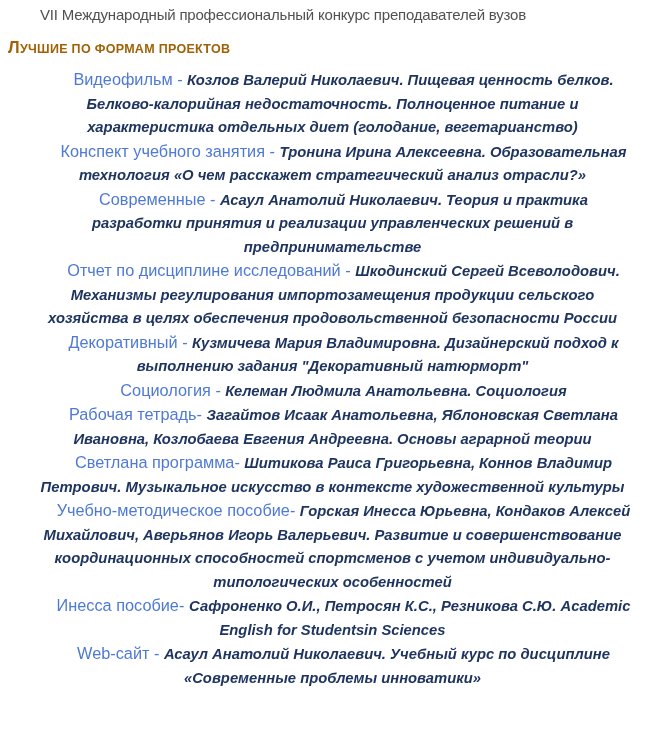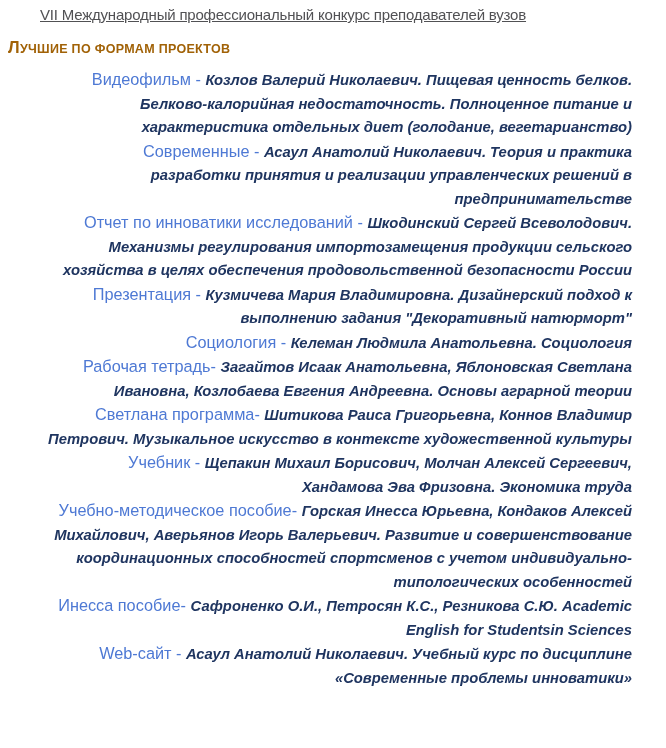--- a/index.html
+++ b/index.html
@@ -20,21 +20,20 @@
     box-sizing: border-box;
     padding-top: 6px;
   }
   .doc-title {
     margin: 0 0 0 40px;
     font-size: 15px;
     line-height: 18px;
     font-weight: 400;
     color: #515154;
     letter-spacing: -0.2px;
-    text-decoration: underline;
   }
   .section-heading {
     margin: 15px 0 0 8px;
     font-size: 12.5px;
     line-height: 16px;
     font-weight: 700;
     color: #a16207;
     text-transform: uppercase;
     letter-spacing: 0.3px;
   }
@@ -42,21 +41,21 @@
     font-size: 16.5px;
   }
   .project-list {
     margin-top: 11px;
   }
   .project-item {
     margin: 0 34px 0 33px;
     text-indent: 22px;
     line-height: 23.5px;
     font-size: 14.8px;
-    text-align: right;
+    text-align: center;
   }
   .project-category {
     font-size: 16.3px;
     font-weight: 400;
     font-style: normal;
     color: #4e79d4;
   }
   .project-description {
     font-style: italic;
     font-weight: 700;
@@ -66,24 +65,24 @@
 </head>
 <body>
 
 <div class="page">
   <p class="doc-title">VII Международный профессиональный конкурс преподавателей вузов</p>
 
   <h1 class="section-heading">Лучшие по формам проектов</h1>
 
   <div class="project-list">
       <p class="project-item"><span class="project-category">Видеофильм - </span><span class="project-description">Козлов Валерий Николаевич. Пищевая ценность белков. Белково-калорийная недостаточность. Полноценное питание и характеристика отдельных диет (голодание, вегетарианство)</span></p>
+      <p class="project-item"><span class="project-category">Конспект учебного занятия - </span><span class="project-description">Тронина Ирина Алексеевна. Образовательная технология «О чем расскажет стратегический анализ отрасли?»</span></p>
       <p class="project-item"><span class="project-category">Современные - </span><span class="project-description">Асаул Анатолий Николаевич. Теория и практика разработки принятия и реализации управленческих решений в предпринимательстве</span></p>
-      <p class="project-item"><span class="project-category">Отчет по инноватики исследований - </span><span class="project-description">Шкодинский Сергей Всеволодович. Механизмы регулирования импортозамещения продукции сельского хозяйства в целях обеспечения продовольственной безопасности России</span></p>
-      <p class="project-item"><span class="project-category">Презентация - </span><span class="project-description">Кузмичева Мария Владимировна. Дизайнерский подход к выполнению задания "Декоративный натюрморт"</span></p>
+      <p class="project-item"><span class="project-category">Отчет по дисциплине исследований - </span><span class="project-description">Шкодинский Сергей Всеволодович. Механизмы регулирования импортозамещения продукции сельского хозяйства в целях обеспечения продовольственной безопасности России</span></p>
+      <p class="project-item"><span class="project-category">Декоративный - </span><span class="project-description">Кузмичева Мария Владимировна. Дизайнерский подход к выполнению задания "Декоративный натюрморт"</span></p>
       <p class="project-item"><span class="project-category">Социология - </span><span class="project-description">Келеман Людмила Анатольевна. Социология</span></p>
       <p class="project-item"><span class="project-category">Рабочая тетрадь- </span><span class="project-description">Загайтов Исаак Анатольевна, Яблоновская Светлана Ивановна, Козлобаева Евгения Андреевна. Основы аграрной теории</span></p>
       <p class="project-item"><span class="project-category">Светлана программа- </span><span class="project-description">Шитикова Раиса Григорьевна, Коннов Владимир Петрович. Музыкальное искусство в контексте художественной культуры</span></p>
-      <p class="project-item"><span class="project-category">Учебник - </span><span class="project-description">Щепакин Михаил Борисович, Молчан Алексей Сергеевич, Хандамова Эва Фризовна. Экономика труда</span></p>
       <p class="project-item"><span class="project-category">Учебно-методическое пособие- </span><span class="project-description">Горская Инесса Юрьевна, Кондаков Алексей Михайлович, Аверьянов Игорь Валерьевич. Развитие и совершенствование координационных способностей спортсменов с учетом индивидуально-типологических особенностей</span></p>
       <p class="project-item"><span class="project-category">Инесса пособие- </span><span class="project-description">Сафроненко О.И., Петросян К.С., Резникова С.Ю. Academic English for Studentsin Sciences</span></p>
       <p class="project-item"><span class="project-category">Web-сайт - </span><span class="project-description">Асаул Анатолий Николаевич. Учебный курс по дисциплине «Современные проблемы инноватики»</span></p>
     </div>
 </div>
 
 </body></html>

